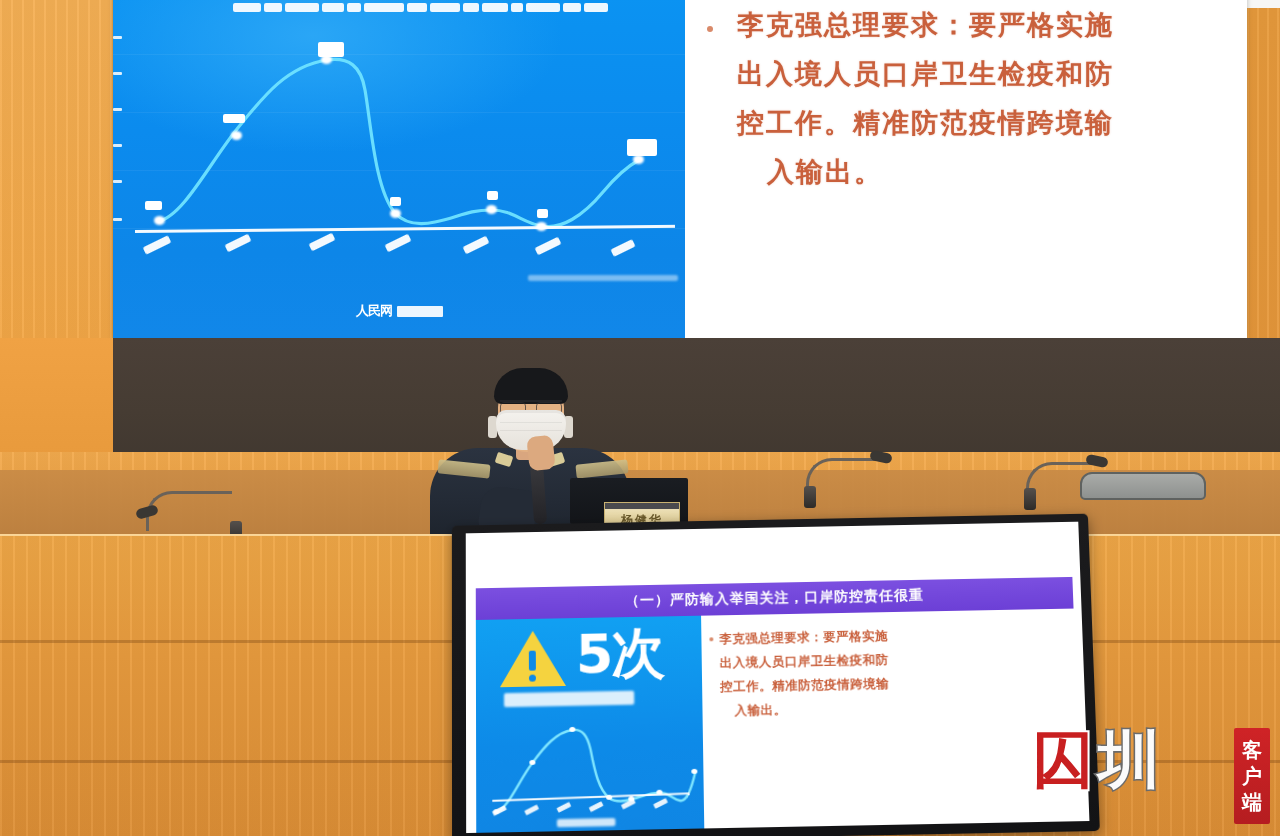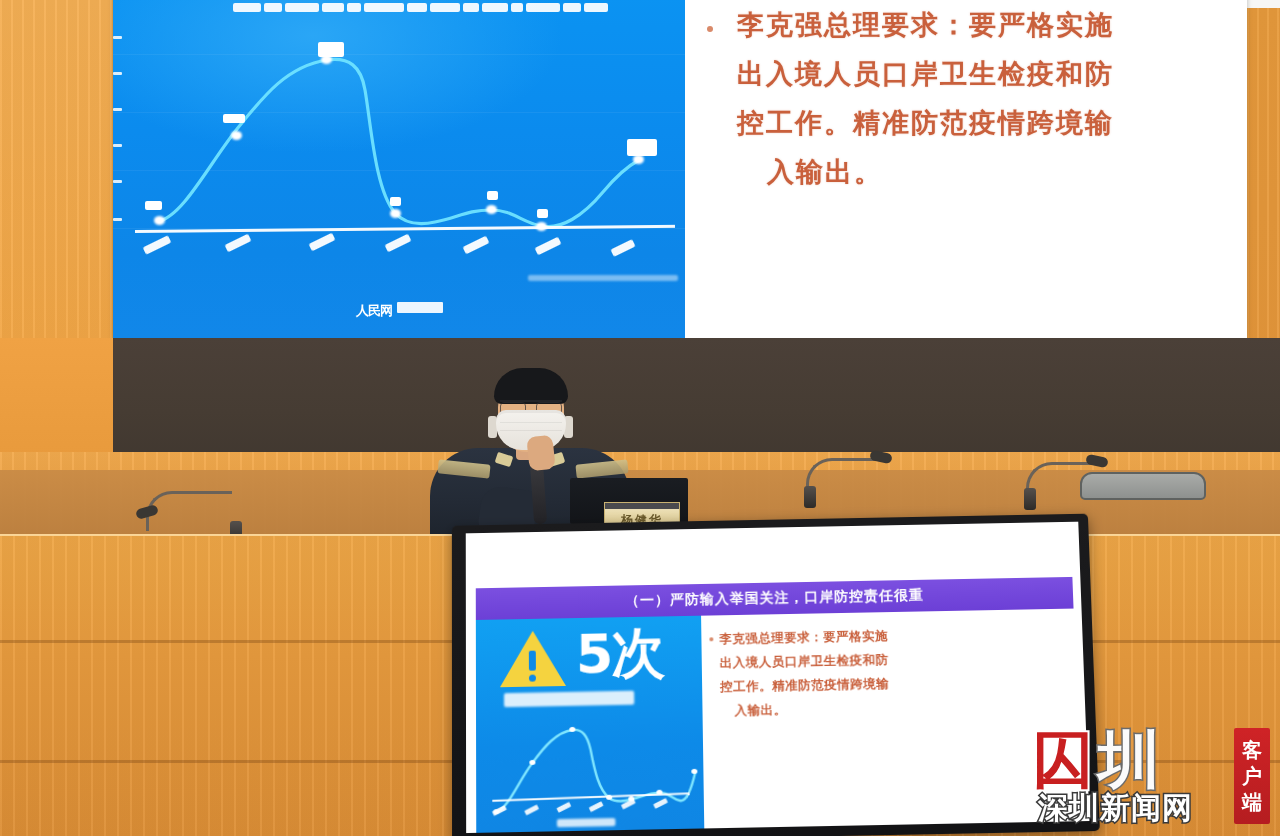--- a/index.html
+++ b/index.html
@@ -122,21 +122,21 @@
   .xlab {
     position: absolute; height: 8px; border-radius: 2px;
     background: rgba(255,255,255,.95);
     transform: rotate(-26deg); filter: blur(.7px);
   }
   .src-note {
     position:absolute; left:415px; top:281px; width:150px; height:6px;
     background: rgba(255,255,255,.45); filter: blur(1px); border-radius:2px;
   }
   .pm-logo {
-    position:absolute; left:243px; top:308px; display:flex; gap:5px;
+    position:absolute; left:243px; top:308px; display:flex; align-items:center; gap:5px;
     filter: blur(.6px);
   }
   .pm-logo .g { color:#fff; font-size:13px; font-weight:700; letter-spacing:-1px;}
   .pm-logo .blk { width:46px; height:11px; background:rgba(255,255,255,.92); border-radius:1px;}
 
   .screen-white {
     position: absolute; left: 572px; top: 0; width: 562px; height: 345px;
     background: #ffffff;
   }
   .bullet-dot {
@@ -582,21 +582,20 @@
 
       </div>
     </div>
   </div>
 
   <div class="wm">
     <div class="wm-main">
       <span class="wm-glyph wm-red">囚</span>
       <span class="wm-glyph wm-white">圳</span>
     </div>
-    <div class="wm-sub">深圳新闻网</div>
     <div class="wm-tag">
       <span>客</span>
       <span>户</span>
       <span>端</span>
     </div>
   </div>
 
 </div>
 
 </body></html>

